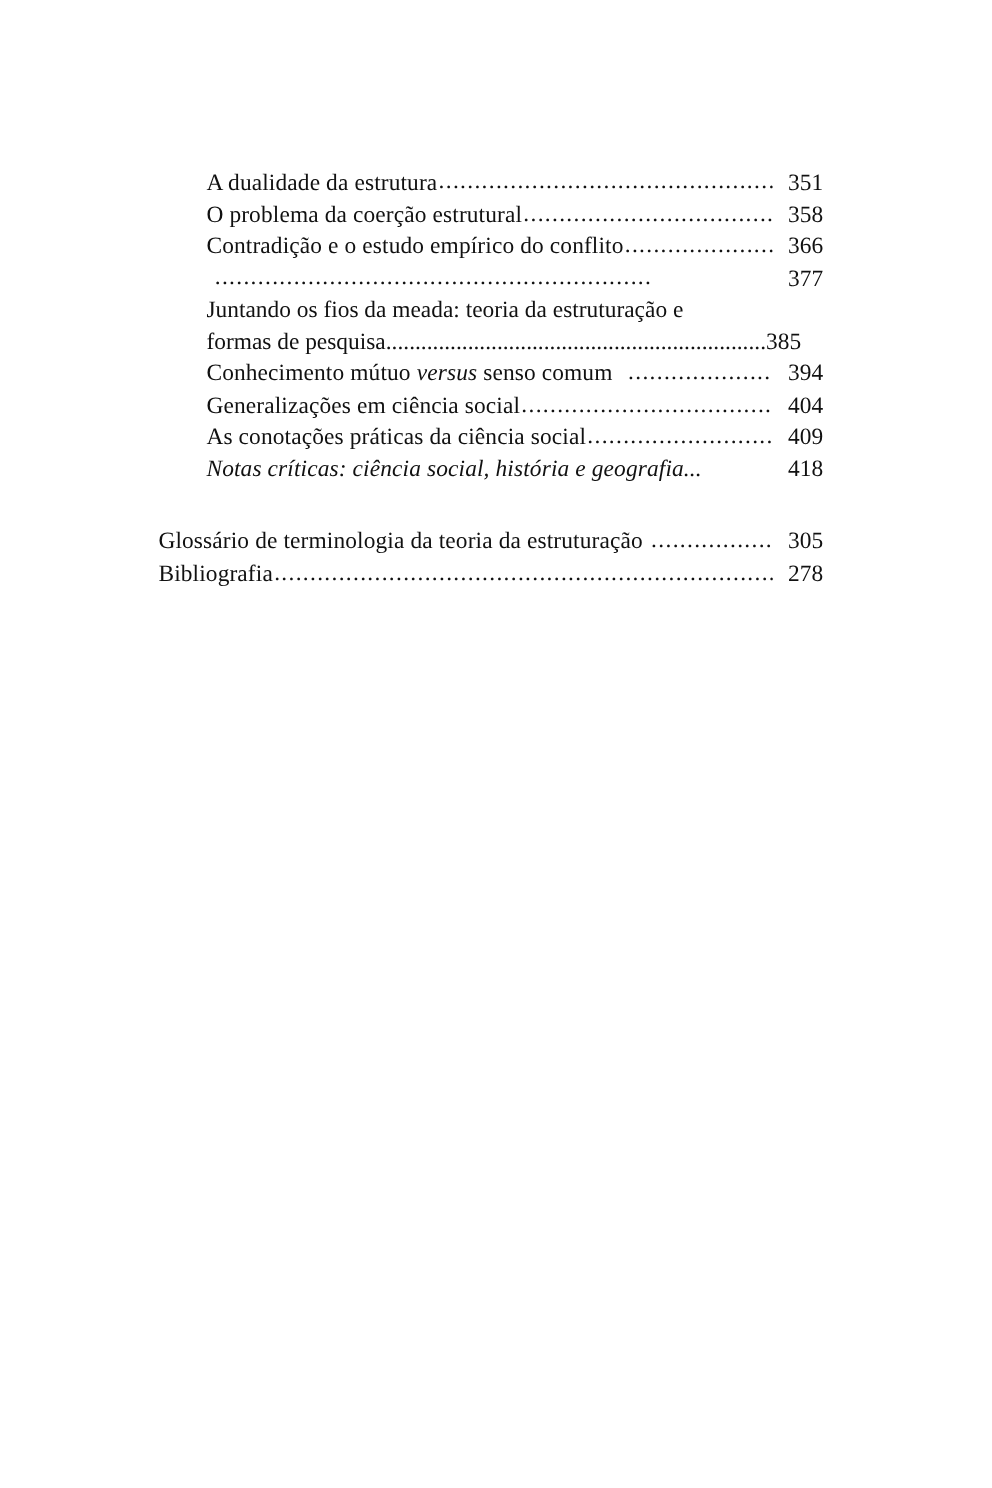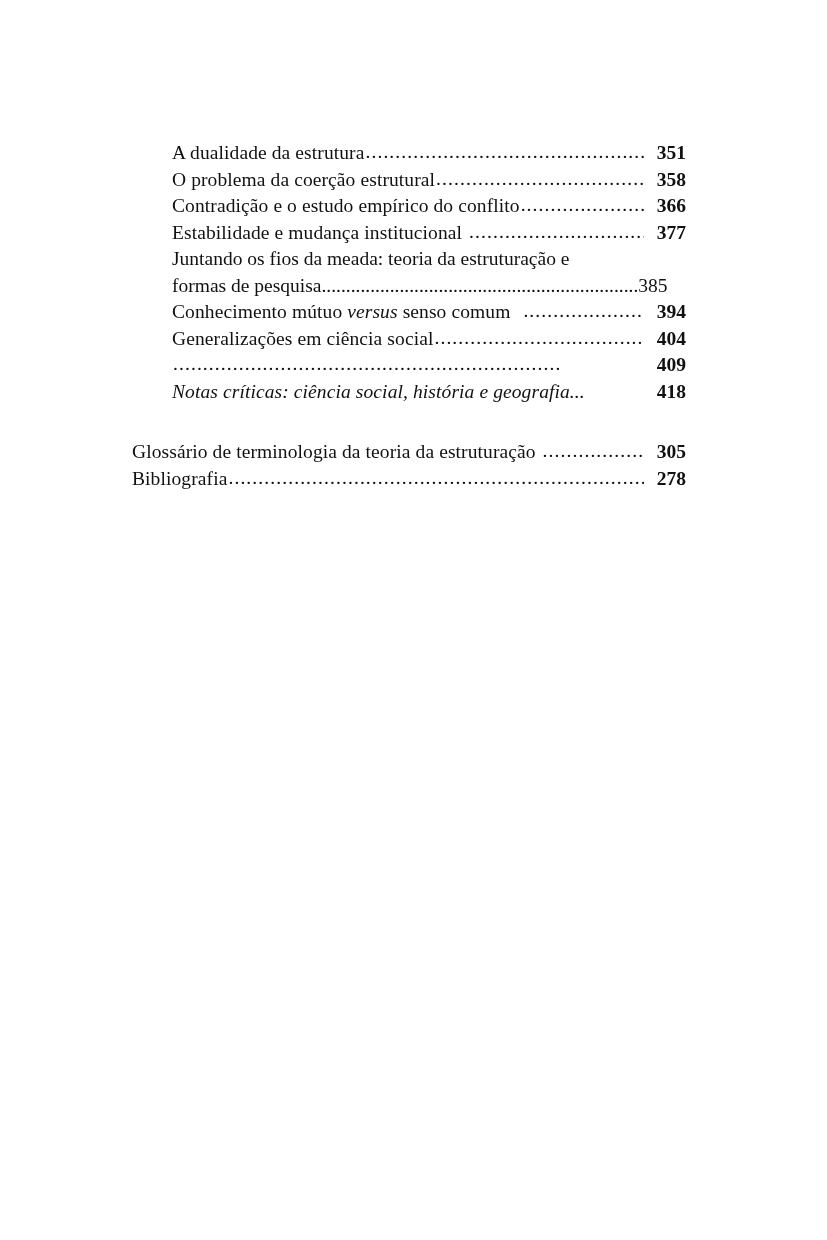--- a/index.html
+++ b/index.html
@@ -63,21 +63,20 @@
     color: #111111;
     position: relative;
     top: -1px;
   }
 
   .toc-entry .page-num {
     flex: 0 0 auto;
     width: 40px;
     text-align: right;
     font-size: 19.5px;
-    font-weight: bold;
   }
 
   
   .toc-entry-wrap {
     font-size: 19.5px;
     line-height: 26.5px;
   }
   .toc-entry-wrap .line1 {
     white-space: nowrap;
   }
@@ -110,21 +109,20 @@
       <span class="page-num">358</span>
     </div>
 
     <div class="toc-entry">
       <span class="title">Contradição e o estudo empírico do conflito</span>
       <span class="leader">.................................................................</span>
       <span class="page-num">366</span>
     </div>
 
     <div class="toc-entry">
-      <span class="title">Estabilidade e mudança institucional</span>
       <span class="leader">&nbsp;.............................................................</span>
       <span class="page-num">377</span>
     </div>
 
     <div class="toc-entry-wrap">
       <div class="line1">Juntando os fios da meada: teoria da estruturação e</div>
       <div class="line2">
         <span class="title">formas de pesquisa</span>
         <span class="leader">.................................................................</span>
         <span class="page-num">385</span>
@@ -137,20 +135,21 @@
       <span class="page-num">394</span>
     </div>
 
     <div class="toc-entry">
       <span class="title">Generalizações em ciência social</span>
       <span class="leader">.................................................................</span>
       <span class="page-num">404</span>
     </div>
 
     <div class="toc-entry">
+      <span class="title">As conotações práticas da ciência social</span>
       <span class="leader">.................................................................</span>
       <span class="page-num">409</span>
     </div>
 
     <div class="toc-entry no-leader">
       <span class="title italic">Notas críticas: ciência social, história e geografia...</span>
       <span class="leader">.</span>
       <span class="page-num">418</span>
     </div>
 

